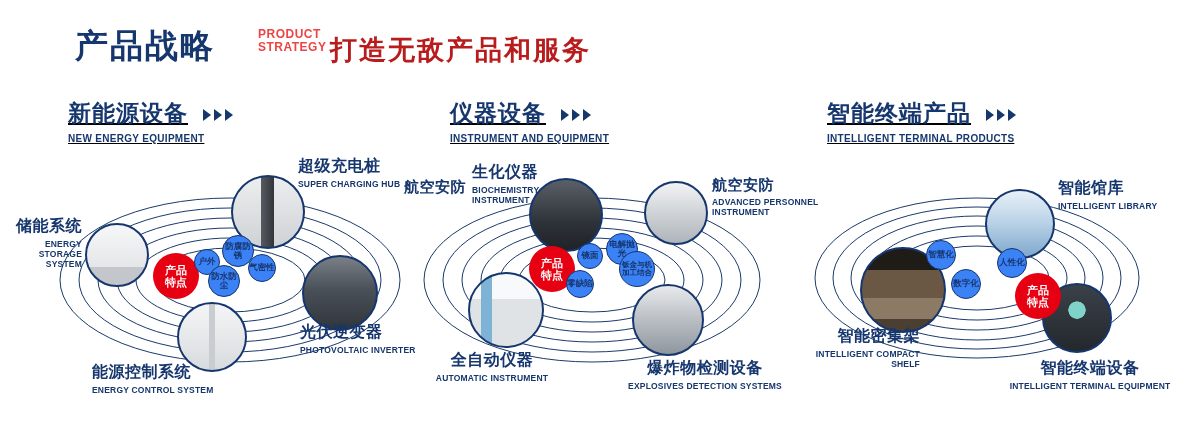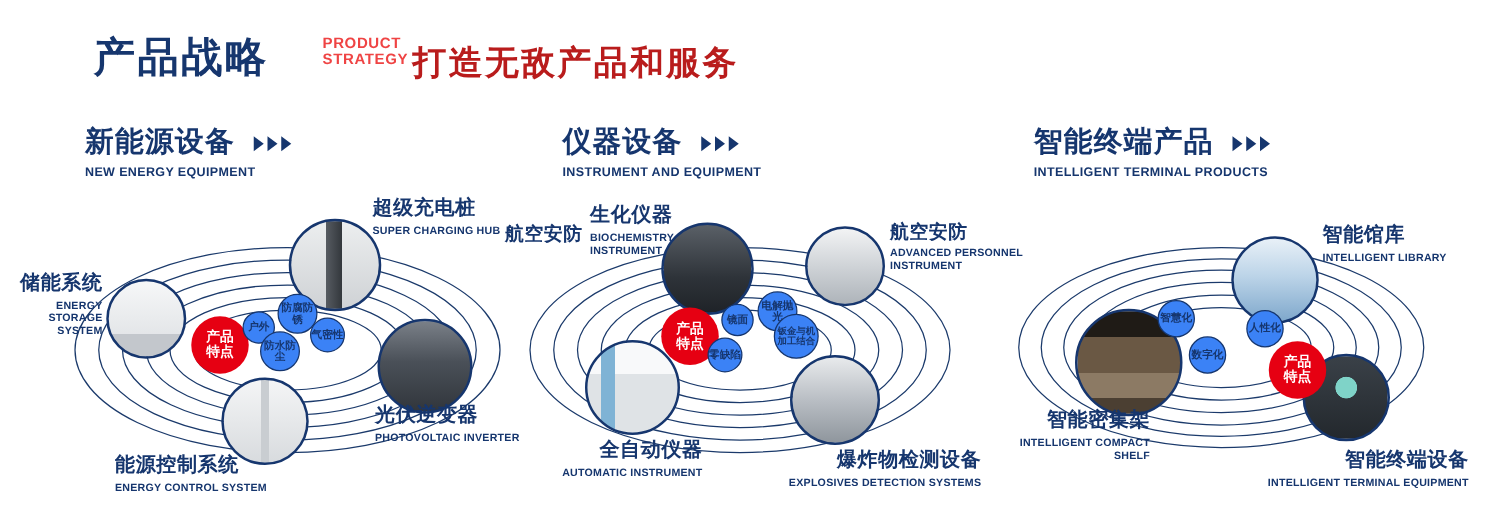--- a/index.html
+++ b/index.html
@@ -7,21 +7,21 @@
   body { font-family:"Liberation Sans","DejaVu Sans",sans-serif; }
   .canvas { position:relative; width:1200px; height:422px; background:#ffffff; overflow:hidden; }
 
   
   .hdr-title   { position:absolute; left:75px;  top:24px; font-size:33px; font-weight:bold; color:#16366e; letter-spacing:2px; }
   .hdr-sub     { position:absolute; left:226px; top:28px; font-size:12px; font-weight:bold; color:#ef4444; line-height:13px; letter-spacing:.5px;margin-left:32px; }
   .hdr-sub span{ display:block; }
   .hdr-slogan  { position:absolute; left:330px; top:32px; font-size:27px; font-weight:bold; color:#b91c1c; letter-spacing:2px; }
 
   
-  .sec-head  { position:absolute; }
+  .sec-head  { position:absolute;text-decoration:underline; }
   .sec-title { display:flex; align-items:center; gap:12px; font-size:23px; font-weight:bold; color:#16366e; letter-spacing:1px; }
   .sec-sub   { margin-top:4px; font-size:10px; font-weight:bold; color:#16366e; letter-spacing:.3px; }
   .chevrons i{ display:inline-block; width:0; height:0; border-top:6px solid transparent; border-bottom:6px solid transparent; border-left:8px solid #16366e; margin-left:3px; }
 
   
   .diagram { position:absolute; }
   .orbits  { position:absolute; left:0; top:0; }
 
   .node { position:absolute; border-radius:50%; border:2px solid #16366e; overflow:hidden; }
   .img-charger   { background:linear-gradient(90deg,transparent 40%,#565b61 40%,#33373c 58%,transparent 58%),linear-gradient(180deg,#eceeef,#cfd2d5); }
@@ -43,21 +43,21 @@
 
   .bubble { position:absolute; border-radius:50%; border:1px solid #16366e; background:#3b82f6; color:#16366e;
             display:flex; align-items:center; justify-content:center; text-align:center;
             font-size:8.5px; line-height:9.5px; font-weight:bold; }
   .bubble.tiny { font-size:7.5px; line-height:8.5px; }
 
   .lbl { position:absolute; color:#16366e; }
   .lbl .zh { display:block; font-size:16px; font-weight:bold; letter-spacing:.5px; }
   .lbl .en { display:block; font-size:8.5px; font-weight:bold; margin-top:2px; letter-spacing:.2px; }
   .lbl.right  { text-align:right; }
-  .lbl.center { text-align:right; }
+  .lbl.center { text-align:center; }
 </style>
 </head>
 <body>
 
 <div class="canvas">
 
   <div class="hdr-title">产品战略</div>
   <div class="hdr-sub">
     <span>PRODUCT</span>
     <span>STRATEGY</span>

